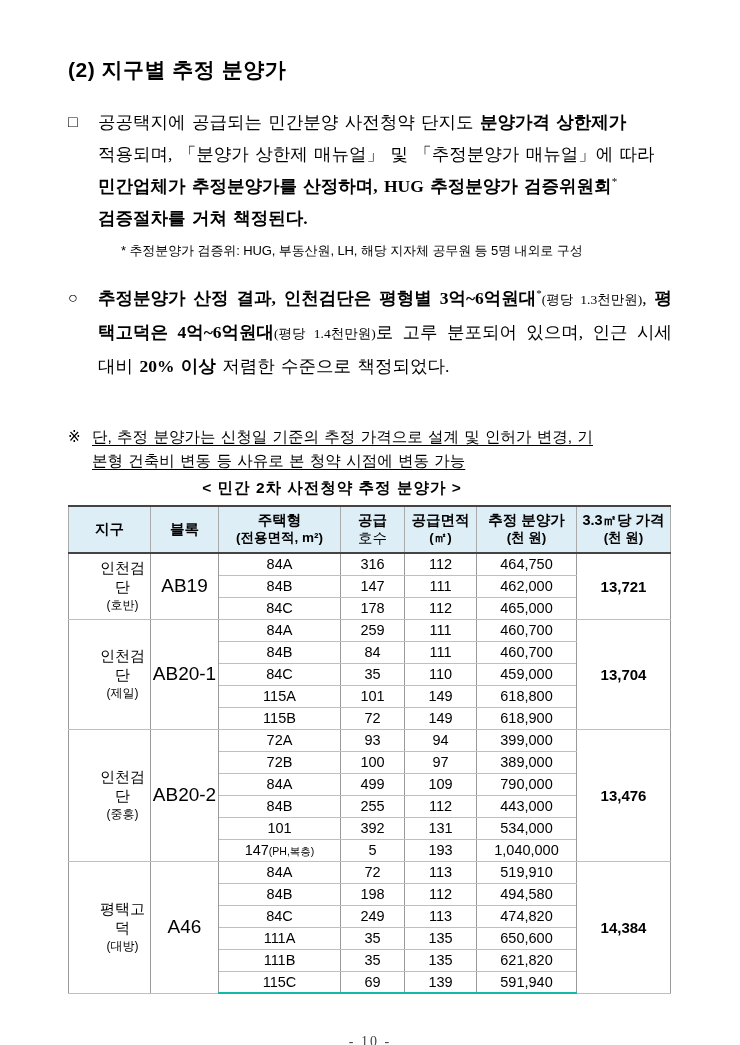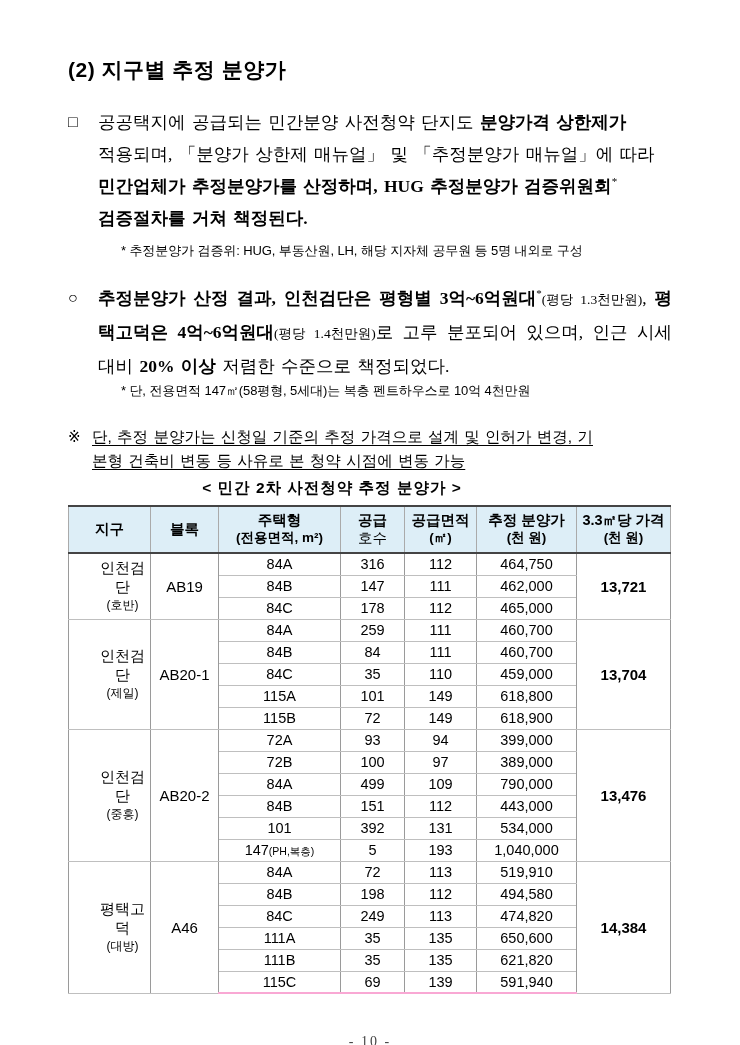--- a/index.html
+++ b/index.html
@@ -146,32 +146,32 @@
   .price-table tbody td {
     border-left: 1px solid #9a9a9a;
     border-right: 1px solid #9a9a9a;
     border-top: 1px solid #bfbfbf;
     border-bottom: 1px solid #bfbfbf;
   }
   .price-table tbody tr.group-start td {
     border-top: 1.5px solid #555555;
   }
   .price-table tbody tr:last-child td {
-    border-bottom: 2px solid #f9a8d4;
+    border-bottom: 2px solid #14b8a6;
   }
   td.district {
     font-size: 15px;
     line-height: 19px;
     padding-left: 26px;
   }
   td.district .sub-name {
     display: block;
     font-size: 12px;
   }
-  td.block { font-size: 15px; }
+  td.block { font-size: 19px; }
   td.ppy { font-weight: bold; font-size: 15px; }
   td.htype .ph {
     font-size: 10.5px;
   }
 
   
   .page-number {
     position: absolute;
     left: 0;
     top: 1002px;
@@ -196,21 +196,20 @@
     <span class="ptext"><span>공공택지에 공급되는 민간분양 사전청약 단지도 </span><span class="bold">분양가격 상한제가</span><br><span>적용되며, 「분양가 상한제 매뉴얼」 및 「추정분양가 매뉴얼」에 따라</span><br><span class="bold">민간업체가 추정분양가를 산정하며, HUG 추정분양가 검증위원회</span><span class="sup">*</span><br><span class="bold">검증절차를 거쳐 책정된다.</span></span>
   </div>
 
   <div class="footnote" style="left:104px; top:241px;">* 추정분양가 검증위: HUG, 부동산원, LH, 해당 지자체 공무원 등 5명 내외로 구성</div>
 
   <div class="para" style="left:68px; top:282px; width:604px;">
     <span class="bullet">○</span>
     <span class="ptext"><span class="bold">추정분양가 산정 결과, 인천검단은 평형별 </span><span class="bold">3억~6억원대</span><span class="sup">*</span><span class="small-inline">(평당 1.3천만원)</span><span>, </span><span class="bold">평택고덕은 4억~6억원대</span><span class="small-inline">(평당 1.4천만원)</span><span>로 고루 분포되어 있으며, 인근 시세 대비 </span><span class="bold">20% 이상</span><span> 저렴한 수준으로 책정되었다.</span></span>
   </div>
 
-  <div class="footnote" style="left:104px; top:381px;">* 단, 전용면적 147㎡(58평형, 5세대)는 복층 펜트하우스로 10억 4천만원</div>
 
   <div class="note" style="left:68px; top:425px; width:604px;">
     <span class="nmark">※</span>
     <span class="ntext"><span>단, 추정 분양가는 신청일 기준의 추정 가격으로 설계 및 인허가 변경, 기</span><br><span>본형 건축비 변동 등 사유로 본 청약 시점에 변동 가능</span></span>
   </div>
 
   <div class="table-title">&lt; 민간 2차 사전청약 추정 분양가 &gt;</div>
 
   <table class="price-table">
     <colgroup>
@@ -323,21 +322,21 @@
           <td>389,000</td>
         </tr>
         <tr>
           <td class="htype">84A</td>
           <td>499</td>
           <td>109</td>
           <td>790,000</td>
         </tr>
         <tr>
           <td class="htype">84B</td>
-          <td>151</td>
+          <td>255</td>
           <td>112</td>
           <td>443,000</td>
         </tr>
         <tr>
           <td class="htype">101</td>
           <td>392</td>
           <td>131</td>
           <td>534,000</td>
         </tr>
         <tr>

